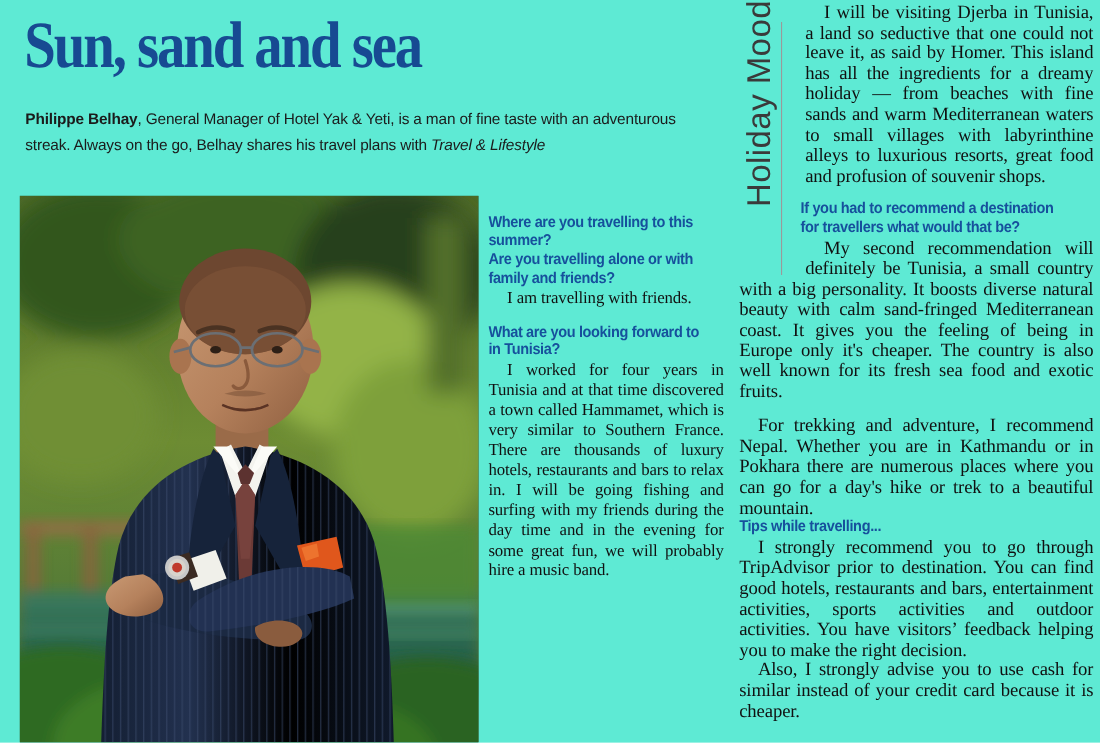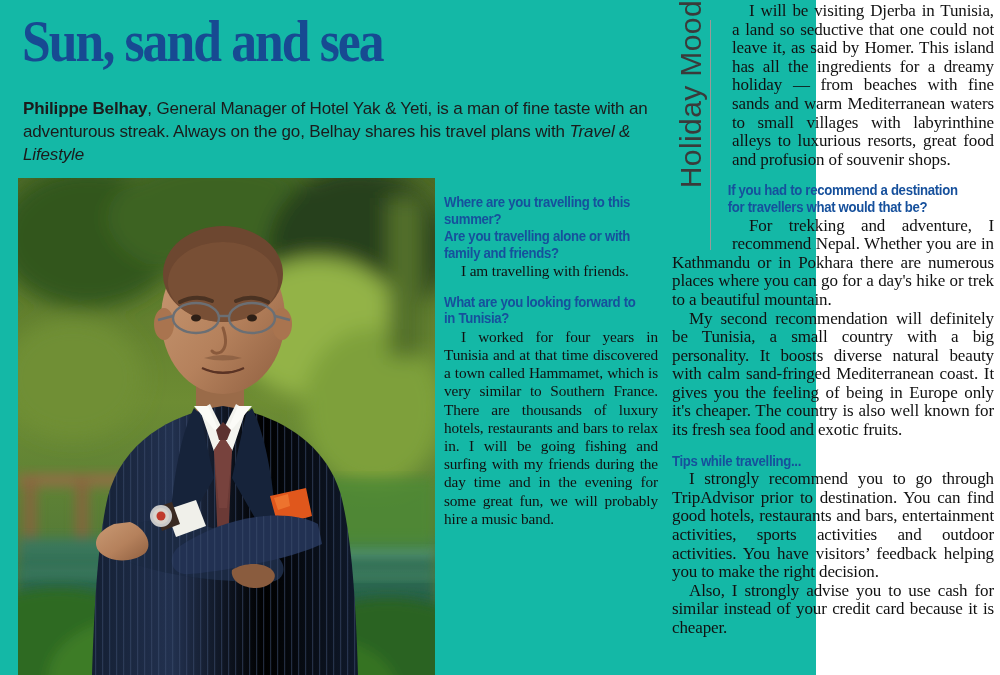--- a/index.html
+++ b/index.html
@@ -9,23 +9,23 @@
   body {
     width: 1000px;
     height: 675px;
     overflow: hidden;
     background: #ffffff;
     font-family: "Liberation Serif", serif;
     position: relative;
   }
   .page {
     position: relative;
-    width: 816px;
+    width: 1000px;
     height: 675px;
-    background: #14b8a6;
+    background: #5eead4;
   }
 
   
   .headline {
     position: absolute;
     left: 22px;
     top: 8px;
     width: 640px;
     font-family: "Liberation Serif", "DejaVu Serif", serif;
     font-weight: bold;
@@ -38,21 +38,21 @@
     white-space: nowrap;
   }
 
   
   .standfirst {
     position: absolute;
     left: 23px;
     top: 97px;
     width: 625px;
     font-family: "Liberation Sans", sans-serif;
-    font-size: 17px;
+    font-size: 14px;
     line-height: 23.2px;
     color: #1b1b1b;
     letter-spacing: -0.15px;
   }
   .standfirst .lede-name { font-weight: bold; }
   .standfirst .pub { font-style: italic; }
 
   
   .photo {
     position: absolute;
@@ -333,21 +333,21 @@
     <div class="mood-text">Holiday Mood</div>
     <div class="mood-rule"></div>
   </div>
 
   <div class="col3">
     <div class="moodspacer"></div>
 
     <p class="body-par gap-after">I will be visiting Djerba in Tunisia, a land so seductive that one could not leave it, as said by Homer. This island has all the ingredients for a dreamy holiday — from beaches with fine sands and warm Mediterranean waters to small villages with labyrinthine alleys to luxurious resorts, great food and profusion of souvenir shops.</p>
 
     <h3 class="qhead">If you had to recommend a destination for travellers what would that be?</h3>
+    <p class="body-par gap-after">My second recommendation will definitely be Tunisia, a small country with a big personality. It boosts diverse natural beauty with calm sand-fringed Mediterranean coast. It gives you the feeling of being in Europe only it's cheaper. The country is also well known for its fresh sea food and exotic fruits.</p>
     <p class="body-par">For trekking and adventure, I recommend Nepal. Whether you are in Kathmandu or in Pokhara there are numerous places where you can go for a day's hike or trek to a beautiful mountain.</p>
-    <p class="body-par gap-after">My second recommendation will definitely be Tunisia, a small country with a big personality. It boosts diverse natural beauty with calm sand-fringed Mediterranean coast. It gives you the feeling of being in Europe only it's cheaper. The country is also well known for its fresh sea food and exotic fruits.</p>
 
     <h3 class="qhead">Tips while travelling...</h3>
     <p class="body-par">I strongly recommend you to go through TripAdvisor prior to destination. You can find good hotels, restaurants and bars, entertainment activities, sports activities and outdoor activities. You have visitors’ feedback helping you to make the right decision.</p>
     <p class="body-par">Also, I strongly advise you to use cash for similar instead of your credit card because it is cheaper.</p>
   </div>
 
 </div>
 
 </body></html>

